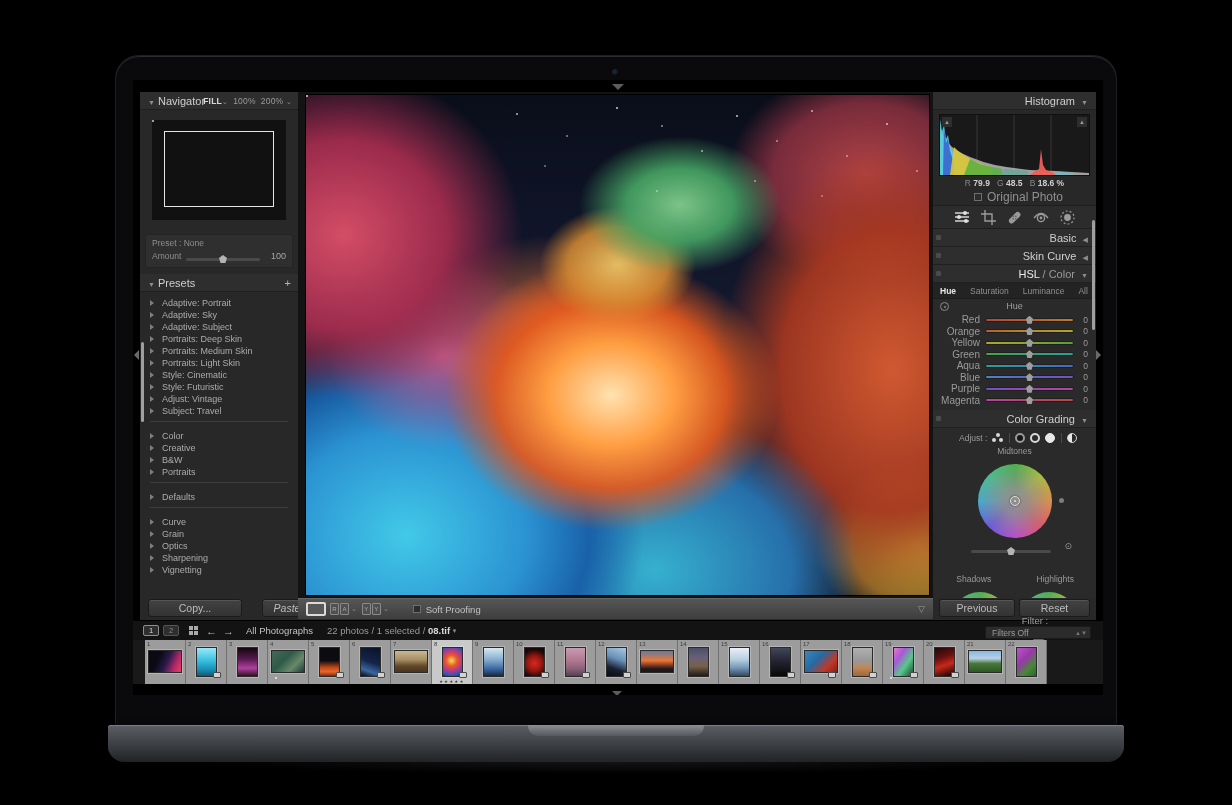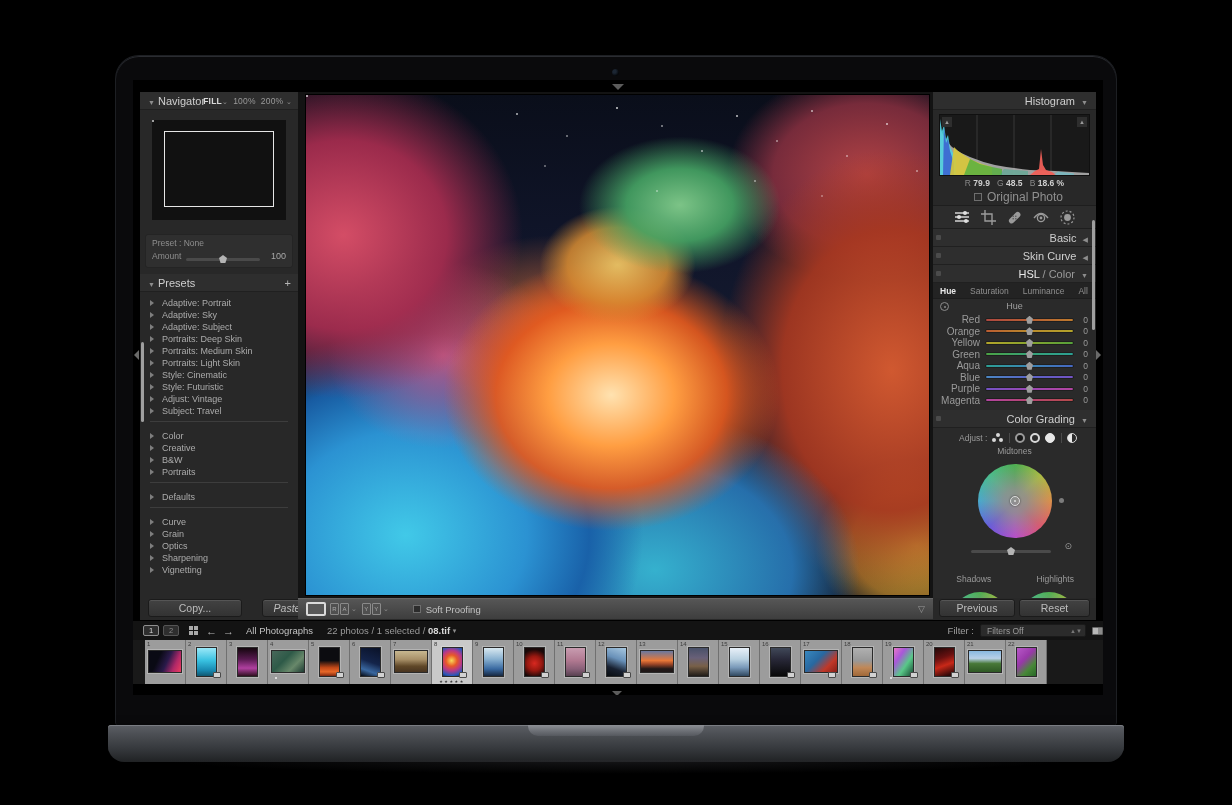--- a/index.html
+++ b/index.html
@@ -177,21 +177,21 @@
   .scr-btn { width:16px; height:11px; border:1px solid #8f8f8f; border-radius:2px; background:#2e2e2e; color:#d8d8d8;
     font-size:7.5px; line-height:10px; text-align:center; margin-right:4px; }
   .scr-btn.dim { border-color:#555; color:#8a8a8a; }
   #grid-ico { width:9px; height:9px; margin:0 8px 0 6px; position:relative; }
   #grid-ico::before { content:""; position:absolute; width:4px; height:4px; background:#aaa;
     box-shadow:5px 0 0 #aaa, 0 5px 0 #aaa, 5px 5px 0 #aaa; }
   .fs-arrow { color:#b8b8b8; font-size:11px; margin-right:6px; }
   #fs-source { color:#c2c2c2; margin:0 14px 0 6px; }
   #fs-status { color:#9a9a9a; }
   #fs-file { color:#d8d8d8; font-weight:bold; }
-  #fs-filter { margin-left:auto; display:flex; align-items:center; margin-right:0; }
+  #fs-filter { margin-left:auto; display:flex; align-items:center; margin-right:12px;flex-direction:column; }
   #filter-dd { width:106px; height:13px; background:#2b2b2b; border:1px solid #1a1a1a; border-radius:2px;
     margin-left:6px; font-size:8.5px; color:#9a9a9a; line-height:12px; padding-left:6px; position:relative; }
   #filter-dd .dd-c { position:absolute; right:3px; top:0; font-size:6px; color:#777; line-height:12px; }
   #filter-toggle { width:11px; height:8px; background:#b8b8b8; border-radius:1px; margin-left:6px;
     border:1px solid #666; box-shadow:inset -4px 0 0 #8a8a8a; }
 
   #fs { left:0; top:560px; width:970px; height:44px; background:#191919; overflow:hidden; }
   #fs-cells { position:absolute; left:12px; top:0; display:flex; height:44px; }
   .cell { width:41px; height:44px; background:#9c9c9c; border-right:1px solid #707070; position:relative; }
   .cell.sel { background:#c9c9c9; }

